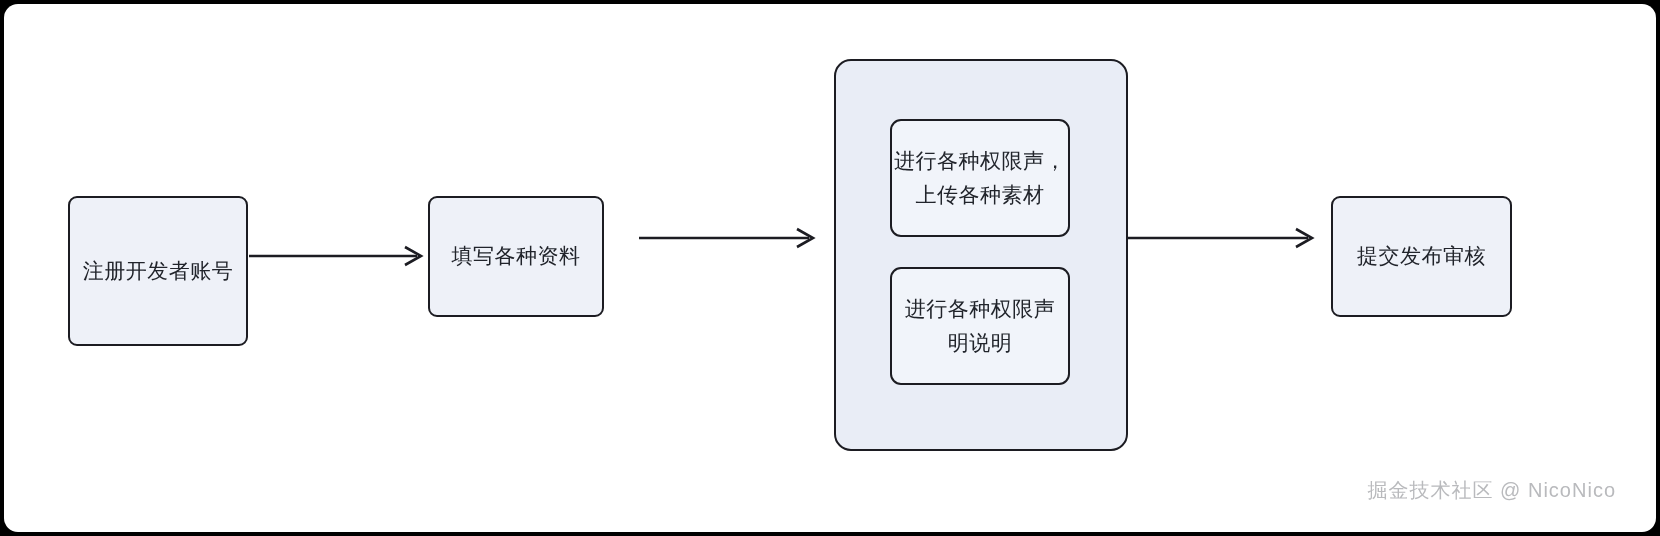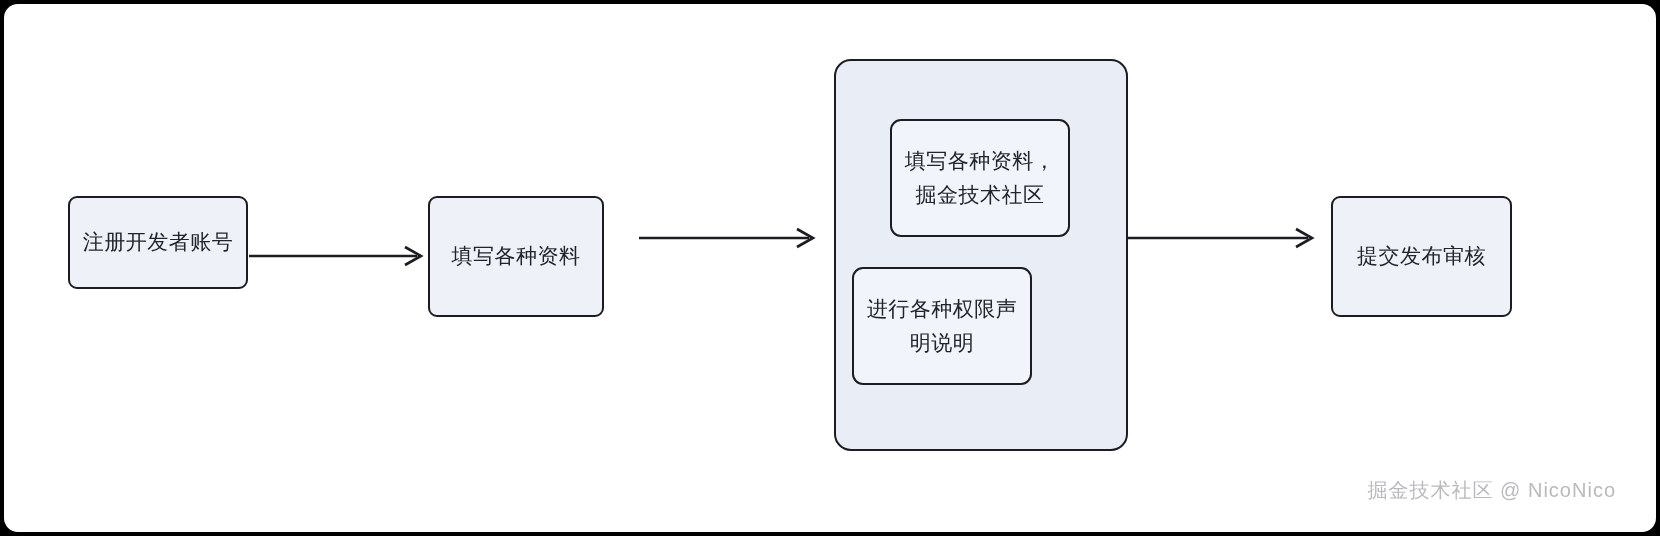--- a/index.html
+++ b/index.html
@@ -43,21 +43,21 @@
     letter-spacing: 0.5px;
     text-align: center;
     white-space: pre;
   }
 
   
   #node-register {
     left: 64px;
     top: 192px;
     width: 180px;
-    height: 93px;
+    height: 150px;
   }
 
   
   #node-upload {
     left: 424px;
     top: 192px;
     width: 176px;
     height: 121px;
   }
 
@@ -90,21 +90,21 @@
     letter-spacing: 0.5px;
     text-align: center;
   }
   #node-materials {
     left: 886px;
     top: 115px;
     width: 180px;
     height: 118px;
   }
   #node-permissions {
-    left: 848px;
+    left: 886px;
     top: 263px;
     width: 180px;
     height: 118px;
   }
 
   
   #node-submit {
     left: 1327px;
     top: 192px;
     width: 181px;
@@ -160,22 +160,22 @@
   <div class="arrow" id="arrow-2">
     <svg width="184" height="24" viewBox="0 0 184 24" aria-hidden="true">
       <line x1="0" y1="12" x2="170" y2="12" stroke="#1c1c22" stroke-width="2.6"></line>
       <polyline points="158,3 174,12 158,21" fill="none" stroke="#1c1c22" stroke-width="2.6" stroke-linejoin="miter"></polyline>
     </svg>
   </div>
 
   <div class="node" id="node-group"></div>
 
   <div class="subnode" id="node-materials">
-    <span>填写各种资料，</span>
-    <span class="line2">掘金技术社区</span>
+    <span>进行各种权限声，</span>
+    <span class="line2">上传各种素材</span>
   </div>
 
   <div class="subnode" id="node-permissions">
     <span>进行各种权限声</span>
     <span class="line2">明说明</span>
   </div>
 
   <div class="arrow" id="arrow-3">
     <svg width="196" height="24" viewBox="0 0 196 24" aria-hidden="true">
       <line x1="0" y1="12" x2="182" y2="12" stroke="#1c1c22" stroke-width="2.6"></line>

